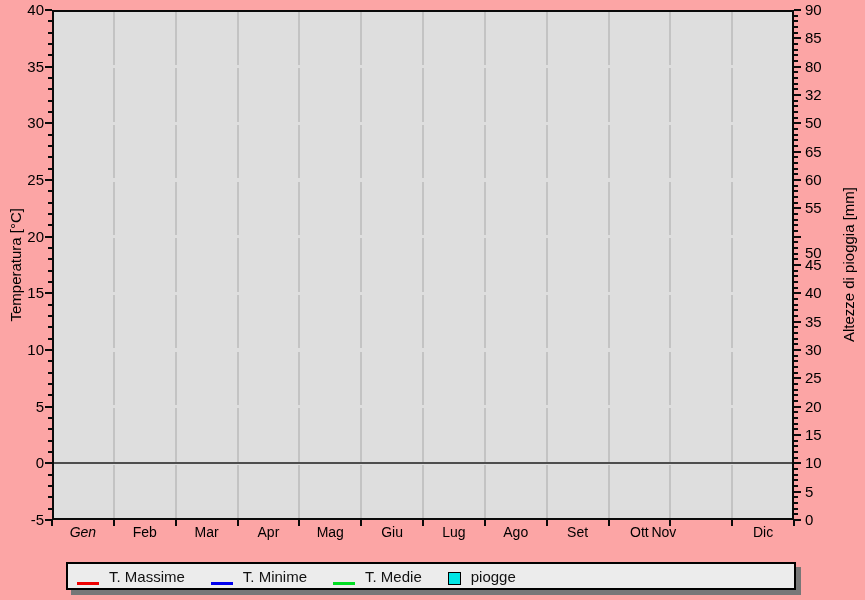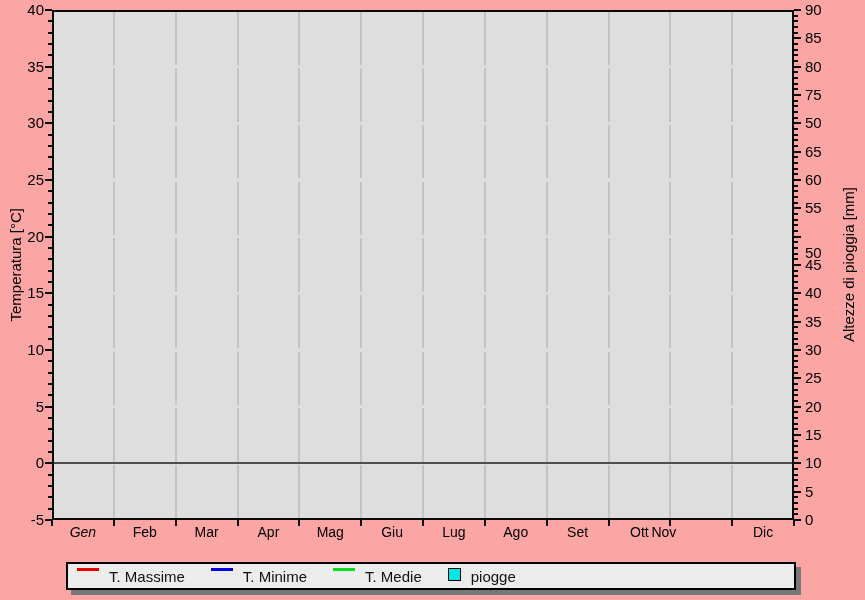--- a/index.html
+++ b/index.html
@@ -40,21 +40,21 @@
     background:#ececec; padding:0 7px; white-space:pre;
     font-family:"DejaVu Sans Mono", monospace; font-weight:bold; font-size:12px;
     color:#000; z-index:6;
   }
   .legend {
     position:absolute; left:66px; top:562px; width:730px; height:28px; box-sizing:border-box;
     background:#ececec; border:2px solid #000; box-shadow:5px 5px 0 #777777;
     display:flex; align-items:center; padding:0 9px; column-gap:26px;
     font-size:15px; color:#111; z-index:7;
   }
-  .legend-item { display:flex; align-items:flex-start; gap:10px; white-space:nowrap; }
+  .legend-item { display:flex; align-items:flex-end; gap:10px; white-space:nowrap; }
   .marker-line   { width:22px; height:3px; display:inline-block; }
   .marker-square { width:13px; height:13px; display:inline-block; border:1.5px solid #000; box-sizing:border-box; }
 </style>
 </head>
 <body>
 
 <div id="chart-root">
   <div class="plot-bg"></div>
 
   <div id="gen-gridlines">
@@ -140,21 +140,21 @@
       <div class="tick" style="left: 794px; top: 48.6667px; width: 4px; height: 2px;"></div>
       <div class="tick" style="left: 794px; top: 54.3333px; width: 4px; height: 2px;"></div>
       <div class="tick" style="left: 794px; top: 60px; width: 4px; height: 2px;"></div>
       <div class="tick" style="left: 794px; top: 65.6667px; width: 7px; height: 2px;"></div>
       <div class="tick-label right-tick-label" style="top: 58.6667px;">80</div>
       <div class="tick" style="left: 794px; top: 71.3333px; width: 4px; height: 2px;"></div>
       <div class="tick" style="left: 794px; top: 77px; width: 4px; height: 2px;"></div>
       <div class="tick" style="left: 794px; top: 82.6667px; width: 4px; height: 2px;"></div>
       <div class="tick" style="left: 794px; top: 88.3333px; width: 4px; height: 2px;"></div>
       <div class="tick" style="left: 794px; top: 94px; width: 7px; height: 2px;"></div>
-      <div class="tick-label right-tick-label" style="top: 87px;">75</div>
+      <div class="tick-label right-tick-label" style="top: 87px;">32</div>
       <div class="tick" style="left: 794px; top: 99.6667px; width: 4px; height: 2px;"></div>
       <div class="tick" style="left: 794px; top: 105.333px; width: 4px; height: 2px;"></div>
       <div class="tick" style="left: 794px; top: 111px; width: 4px; height: 2px;"></div>
       <div class="tick" style="left: 794px; top: 116.667px; width: 4px; height: 2px;"></div>
       <div class="tick" style="left: 794px; top: 122.333px; width: 7px; height: 2px;"></div>
       <div class="tick-label right-tick-label" style="top: 115.333px;">50</div>
       <div class="tick" style="left: 794px; top: 128px; width: 4px; height: 2px;"></div>
       <div class="tick" style="left: 794px; top: 133.667px; width: 4px; height: 2px;"></div>
       <div class="tick" style="left: 794px; top: 139.333px; width: 4px; height: 2px;"></div>
       <div class="tick" style="left: 794px; top: 145px; width: 4px; height: 2px;"></div>

